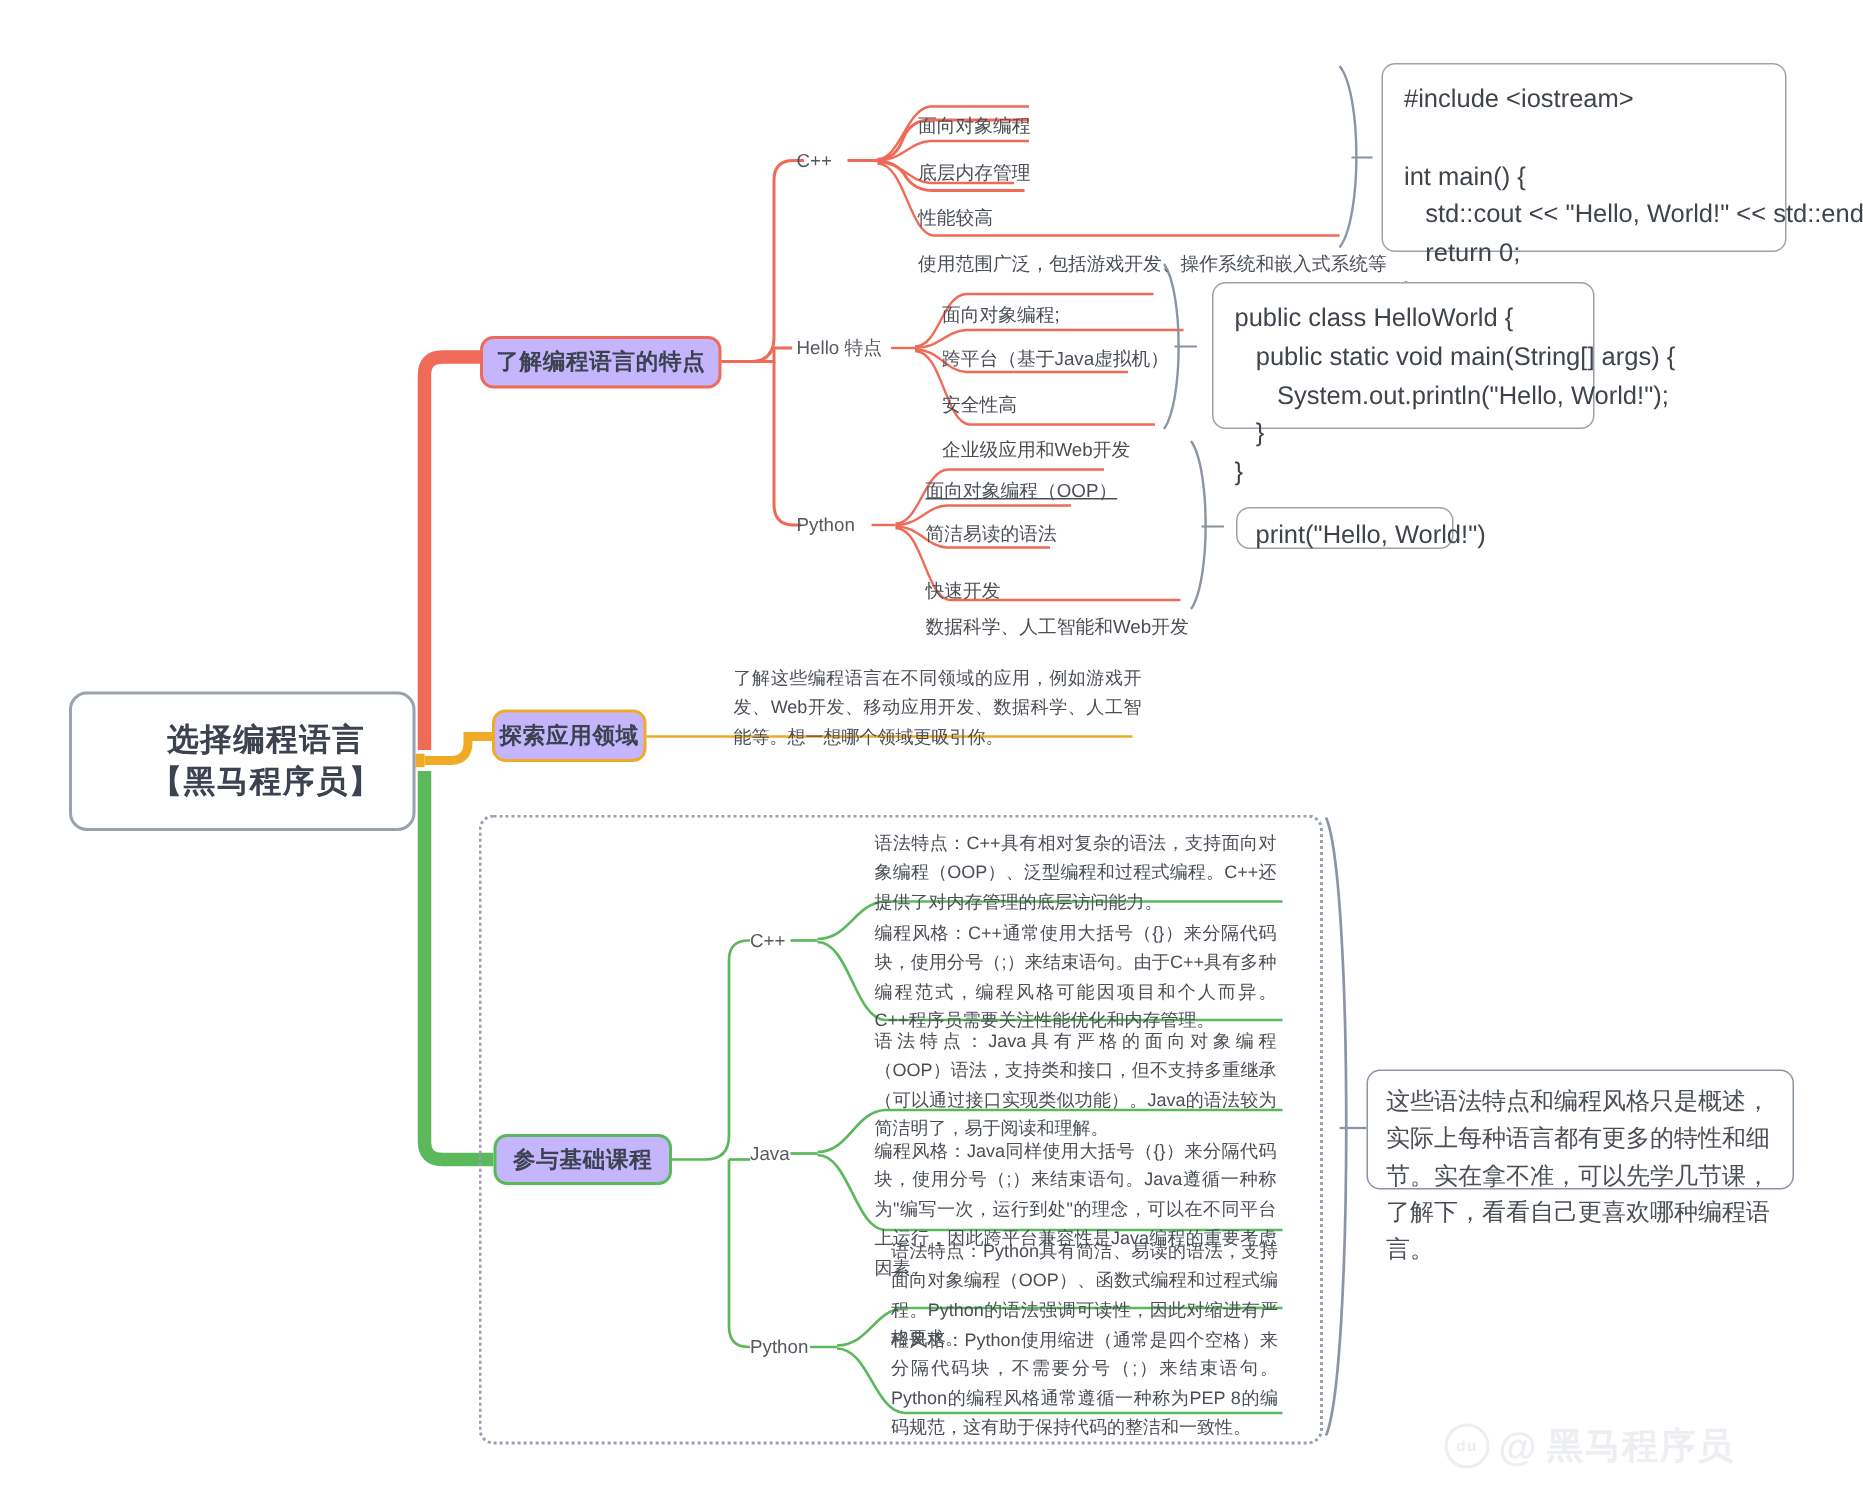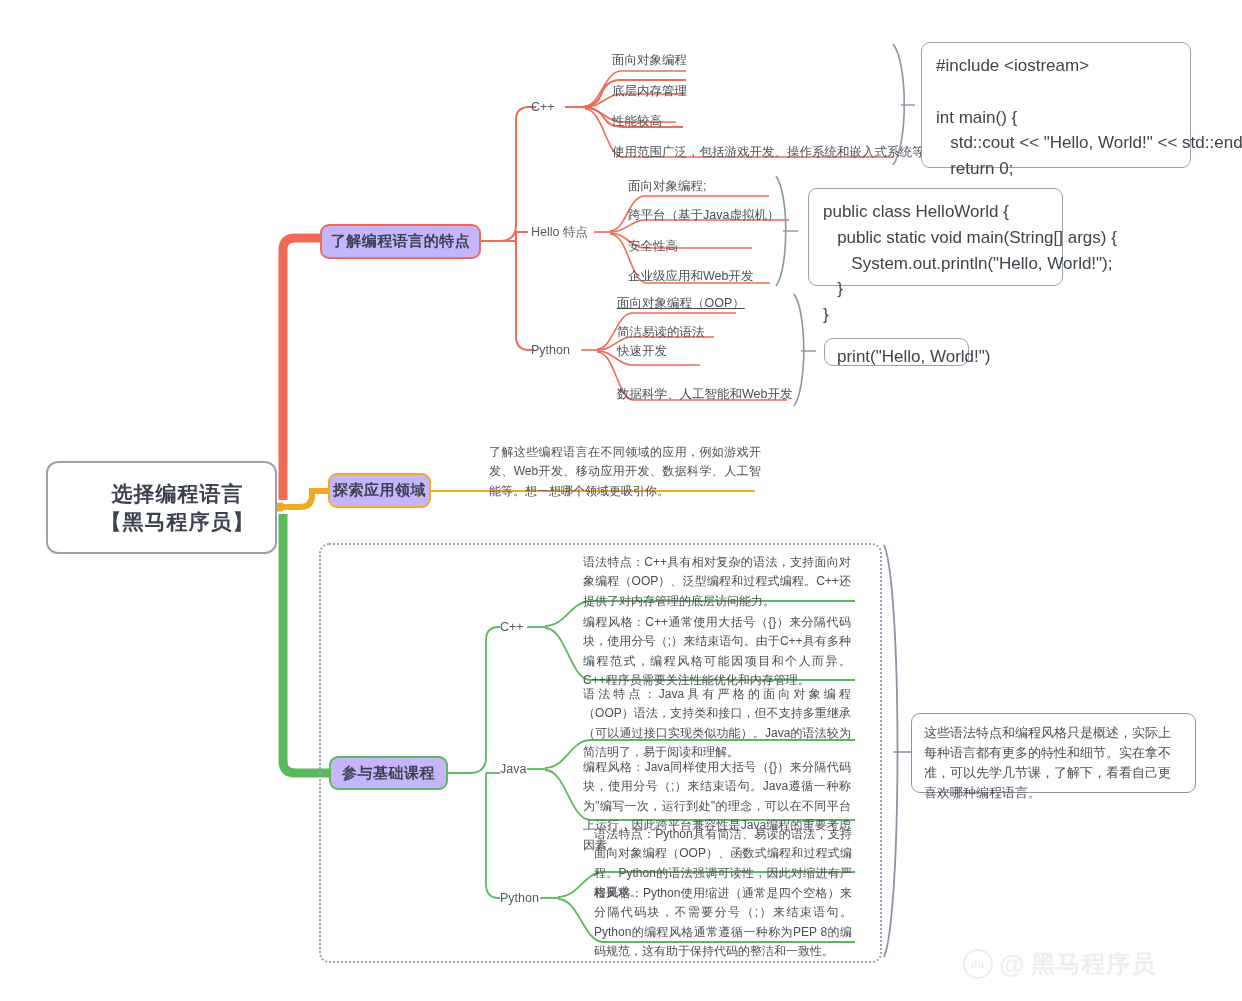--- a/index.html
+++ b/index.html
@@ -32,42 +32,42 @@
     font-size:15px;font-weight:bold;color:#3c4250;letter-spacing:.5px;
   }
   #pill-1{left:320px;top:224px;width:161px;height:35px;border:2px solid #ef6a57;}
   #pill-2{left:328px;top:473px;width:103px;height:35px;border:2px solid #efab26;}
   #pill-3{left:329px;top:756px;width:119px;height:34px;border:2px solid #5cb85c;}
 
   
   .sub{position:absolute;font-size:12.5px;color:#55595f;white-space:nowrap;}
 
   
-  .leaf{position:absolute;font-size:12.5px;color:#4a4e55;white-space:nowrap;line-height:1;}
+  .leaf{position:absolute;font-size:12.5px;color:#4a4e55;white-space:nowrap;line-height:1;margin-top:24px;}
 
   
   .codebox{
     position:absolute;box-sizing:border-box;background:#fff;
     border:1.6px solid #9aa3ad;border-radius:9px;
     font-size:17px;color:#3f4busy;color:#3f444b;
     line-height:1.52;white-space:pre;padding:10px 14px;
   }
 
   
   .para{
     position:absolute;font-size:12px;line-height:1.62;color:#4a4e55;
     text-align:justify;
   }
 
   
   #summary-box{
     position:absolute;left:911px;top:713px;width:285px;height:80px;
     box-sizing:border-box;background:#fff;
     border:1.6px solid #8b95a3;border-radius:9px;
-    padding:9px 12px;font-size:13px;line-height:1.55;color:#4a4e55;
+    padding:9px 12px;font-size:16px;line-height:1.55;color:#4a4e55;
   }
 
   
   #dotted-group{
     position:absolute;left:319px;top:543px;width:559px;height:416px;
     border:2.5px dotted #97a0b0;border-radius:10px;background:transparent;
   }
 
   
   #watermark{
@@ -175,21 +175,21 @@
   <div class="leaf" style="left:612px;top:115px;">性能较高</div>
   <div class="leaf" style="left:612px;top:146px;">使用范围广泛，包括游戏开发、操作系统和嵌入式系统等</div>
 
   <div class="leaf" style="left:628px;top:180px;">面向对象编程;</div>
   <div class="leaf" style="left:628px;top:209px;text-align:right;">跨平台（基于Java虚拟机）</div>
   <div class="leaf" style="left:628px;top:240px;">安全性高</div>
   <div class="leaf" style="left:628px;top:270px;">企业级应用和Web开发</div>
 
   <div class="leaf" style="left:617px;top:297px;text-decoration:underline;">面向对象编程（OOP）</div>
   <div class="leaf" style="left:617px;top:326px;">简洁易读的语法</div>
-  <div class="leaf" style="left:617px;top:345px;">快速开发</div>
+  <div class="leaf" style="left:617px;top:364px;">快速开发</div>
   <div class="leaf" style="left:617px;top:388px;">数据科学、人工智能和Web开发</div>
 
   <div class="codebox" style="left:921px;top:42px;width:270px;height:126px;">#include &lt;iostream&gt;
 
 int main() {
    std::cout &lt;&lt; "Hello, World!" &lt;&lt; std::endl;
    return 0;
 }</div>
   <div class="codebox" style="left:808px;top:188px;width:255px;height:98px;">public class HelloWorld {
    public static void main(String[] args) {

